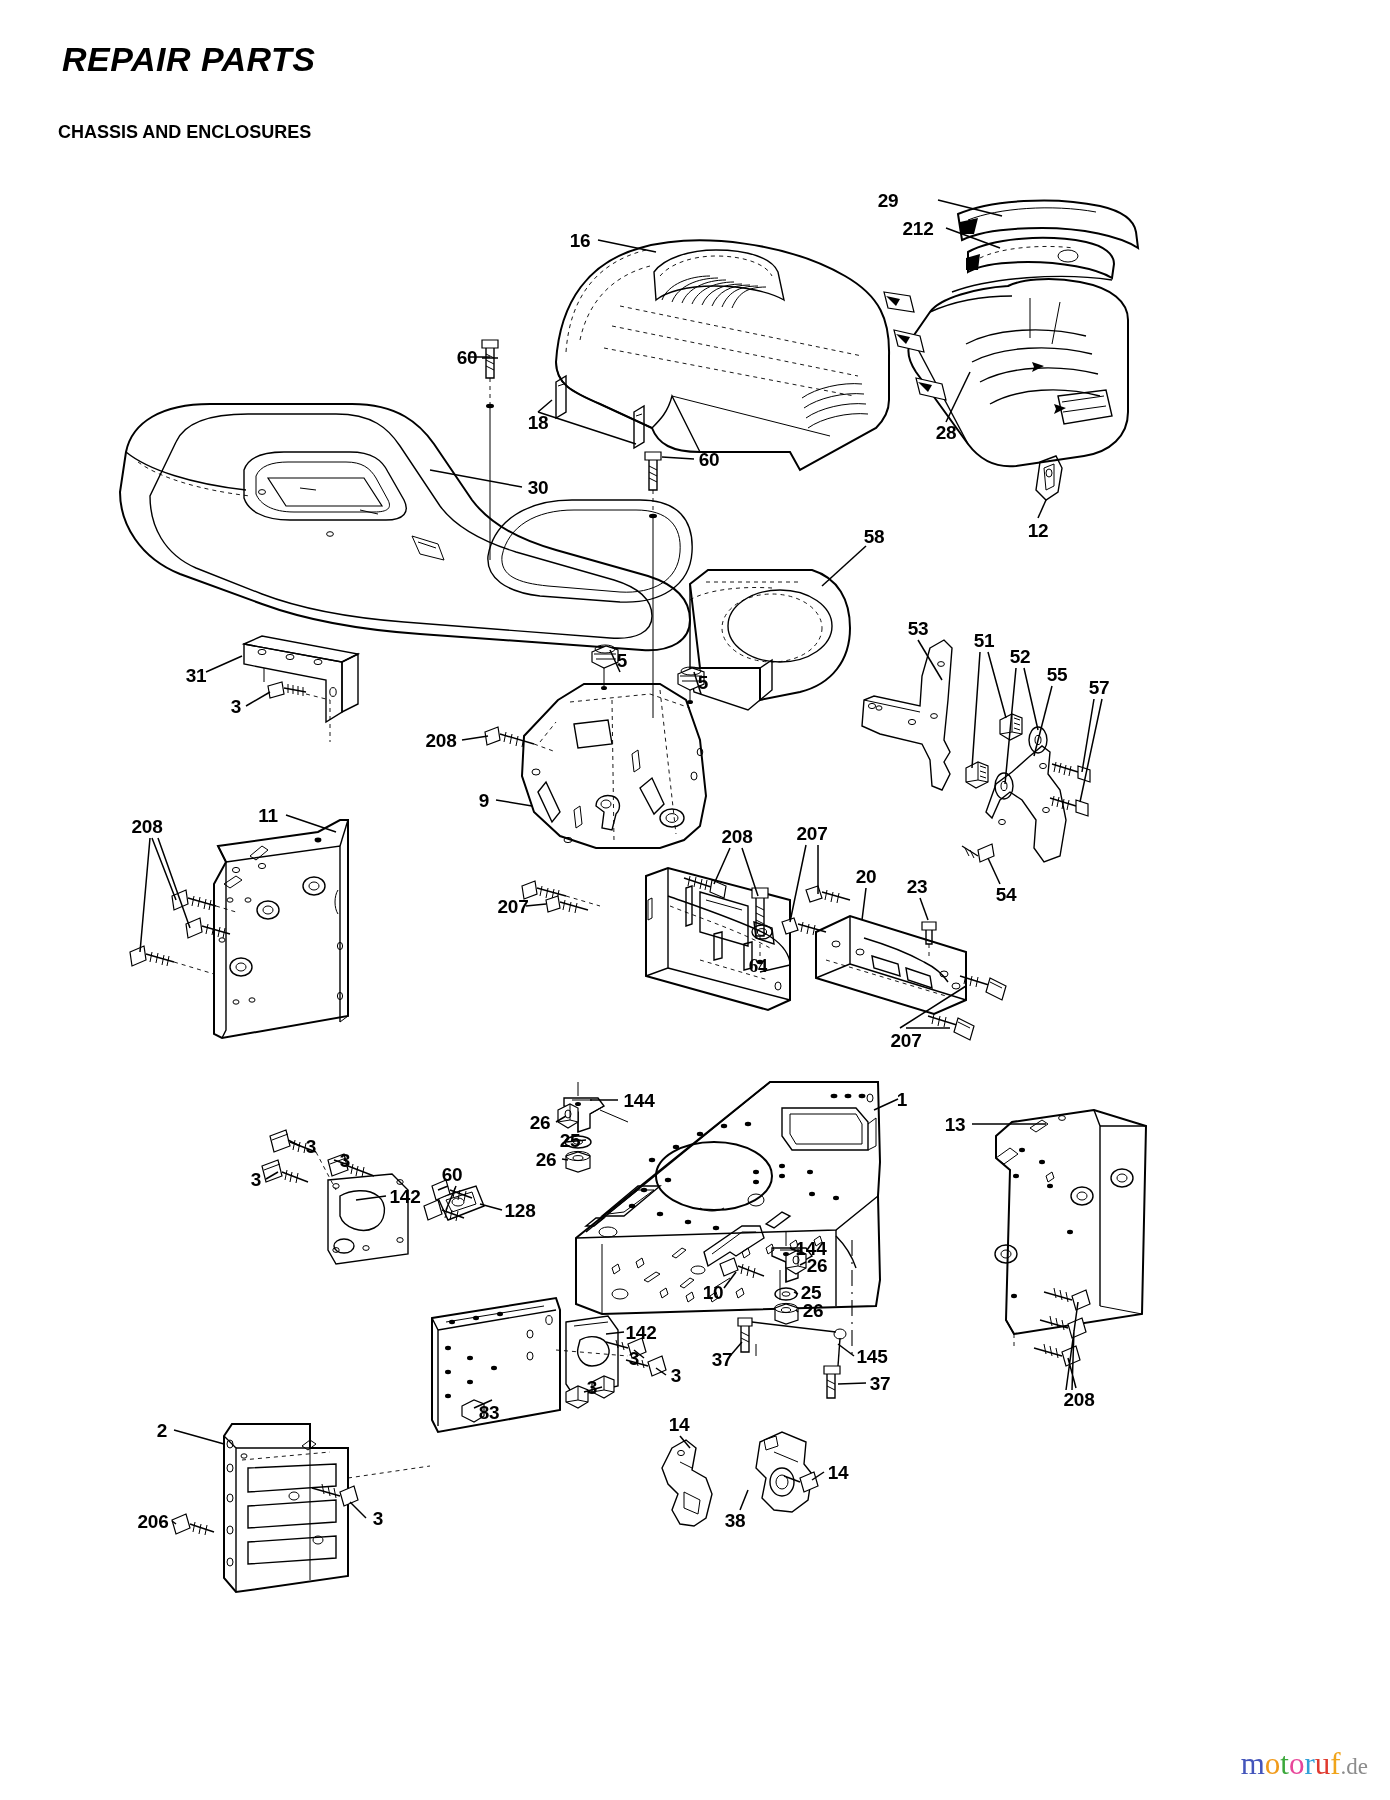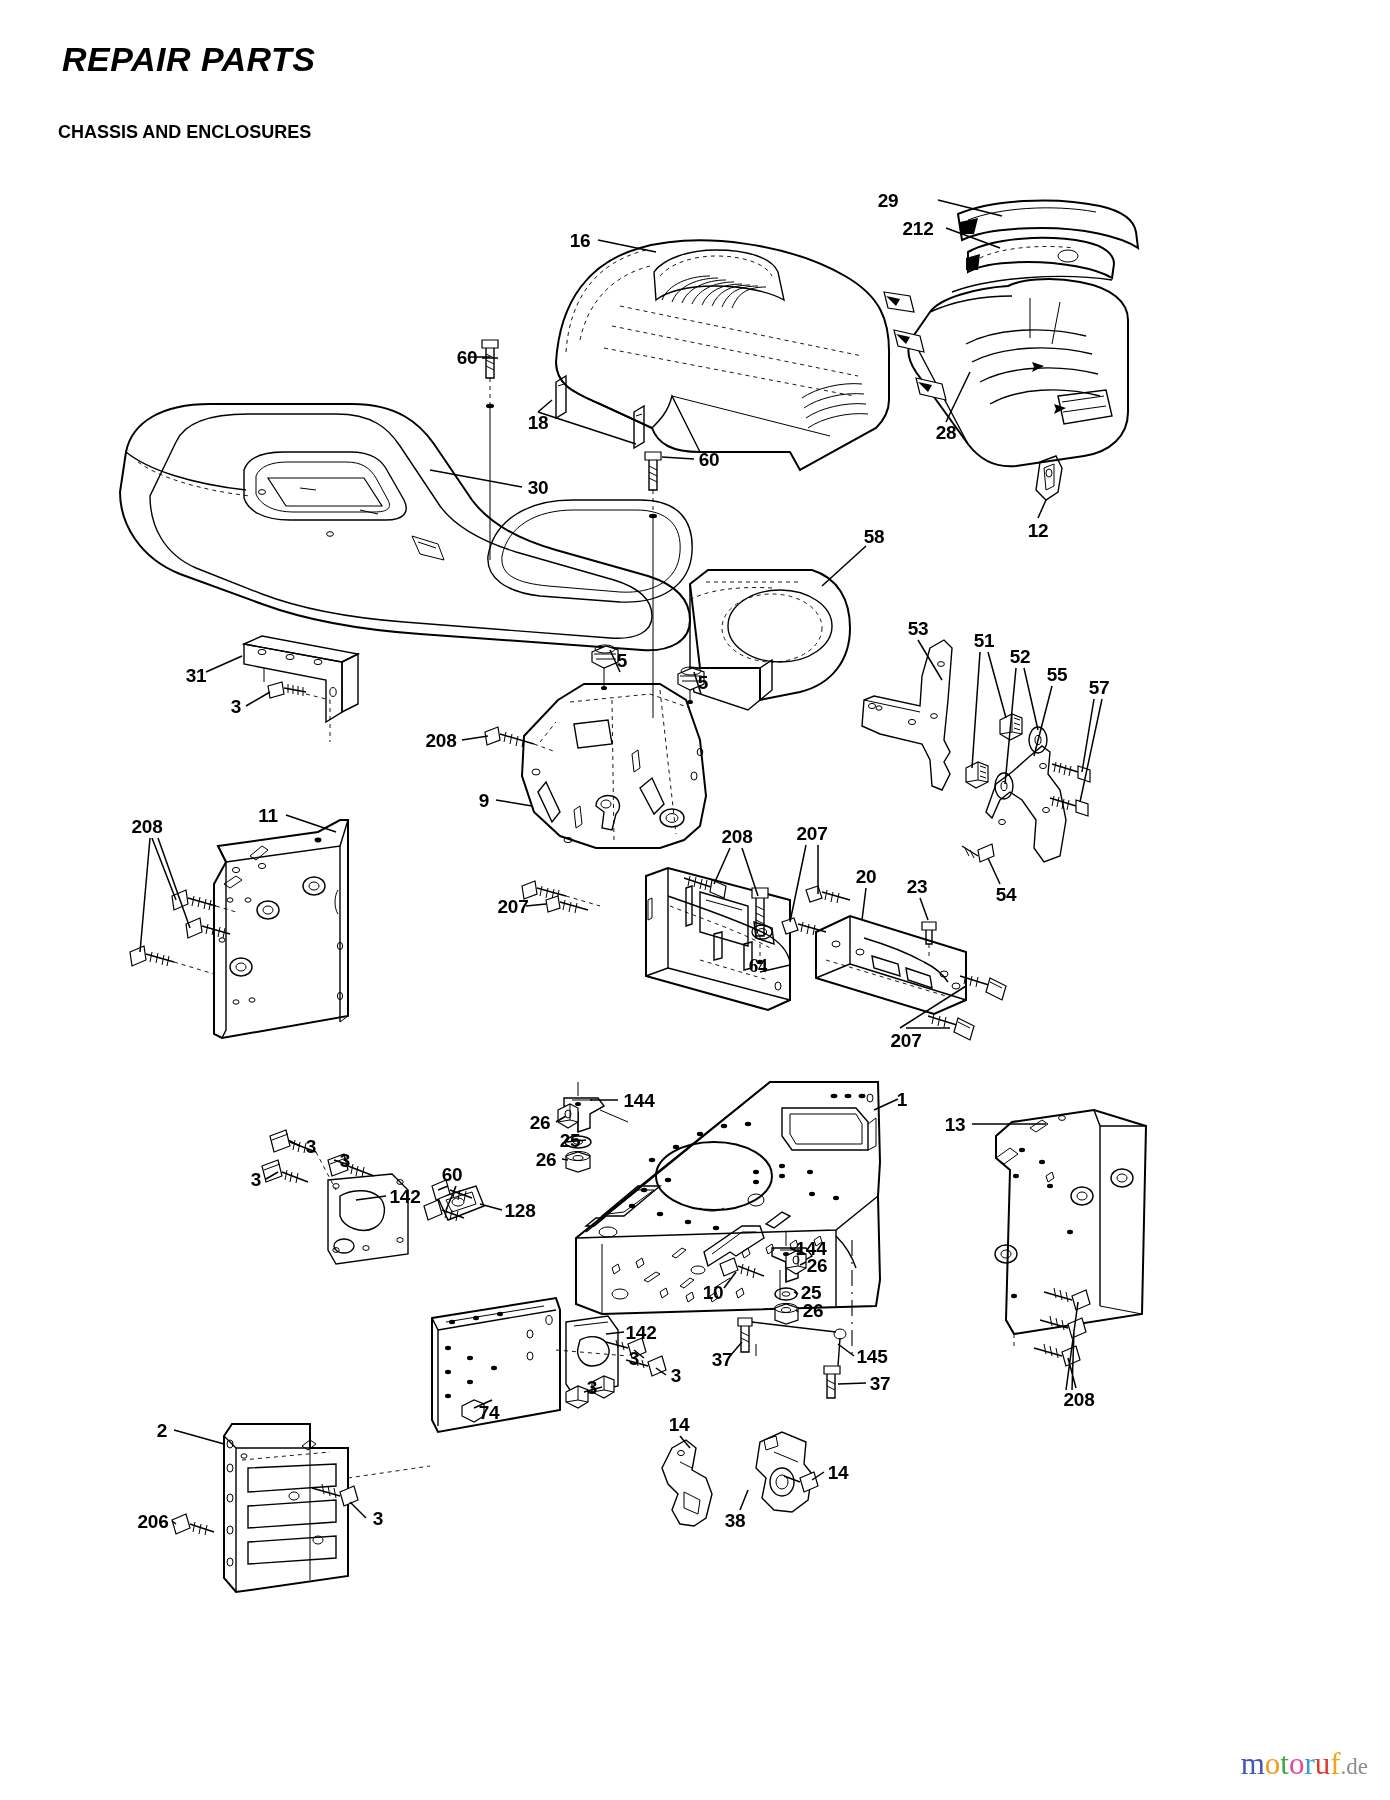--- a/index.html
+++ b/index.html
@@ -973,21 +973,21 @@
       <div class="callout" style="left: 811px; top: 1292px;">25</div>
       <div class="callout" style="left: 813px; top: 1310px;">26</div>
       <div class="callout" style="left: 641px; top: 1332px;">142</div>
       <div class="callout" style="left: 722px; top: 1359px;">37</div>
       <div class="callout" style="left: 872px; top: 1356px;">145</div>
       <div class="callout" style="left: 634px; top: 1358px;">3</div>
       <div class="callout" style="left: 676px; top: 1375px;">3</div>
       <div class="callout" style="left: 880px; top: 1383px;">37</div>
       <div class="callout" style="left: 1079px; top: 1399px;">208</div>
       <div class="callout" style="left: 592px; top: 1387px;">3</div>
-      <div class="callout" style="left: 489px; top: 1412px;">74</div>
+      <div class="callout" style="left: 489px; top: 1412px;">83</div>
       <div class="callout" style="left: 162px; top: 1430px;">2</div>
       <div class="callout" style="left: 679px; top: 1424px;">14</div>
       <div class="callout" style="left: 838px; top: 1472px;">14</div>
       <div class="callout" style="left: 735px; top: 1520px;">38</div>
       <div class="callout" style="left: 153px; top: 1521px;">206</div>
       <div class="callout" style="left: 378px; top: 1518px;">3</div>
     </div>
 
   <div class="watermark">
     <span class="w1">m</span><span class="w2">o</span><span class="w3">t</span><span class="w4">o</span><span class="w5">r</span><span class="w6">u</span><span class="w7">f</span><span class="wd">.de</span>

